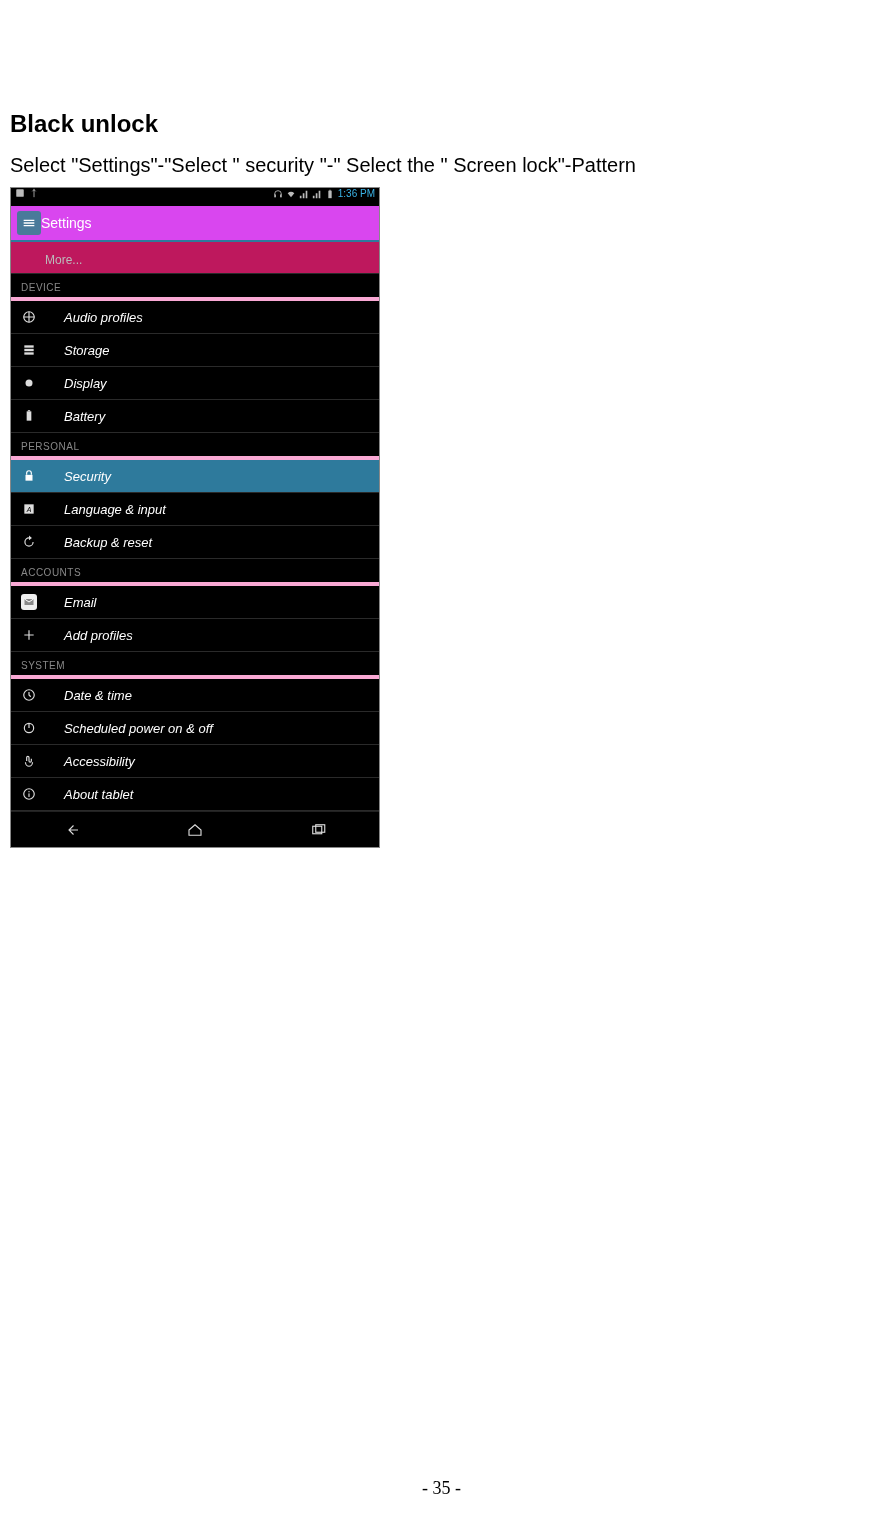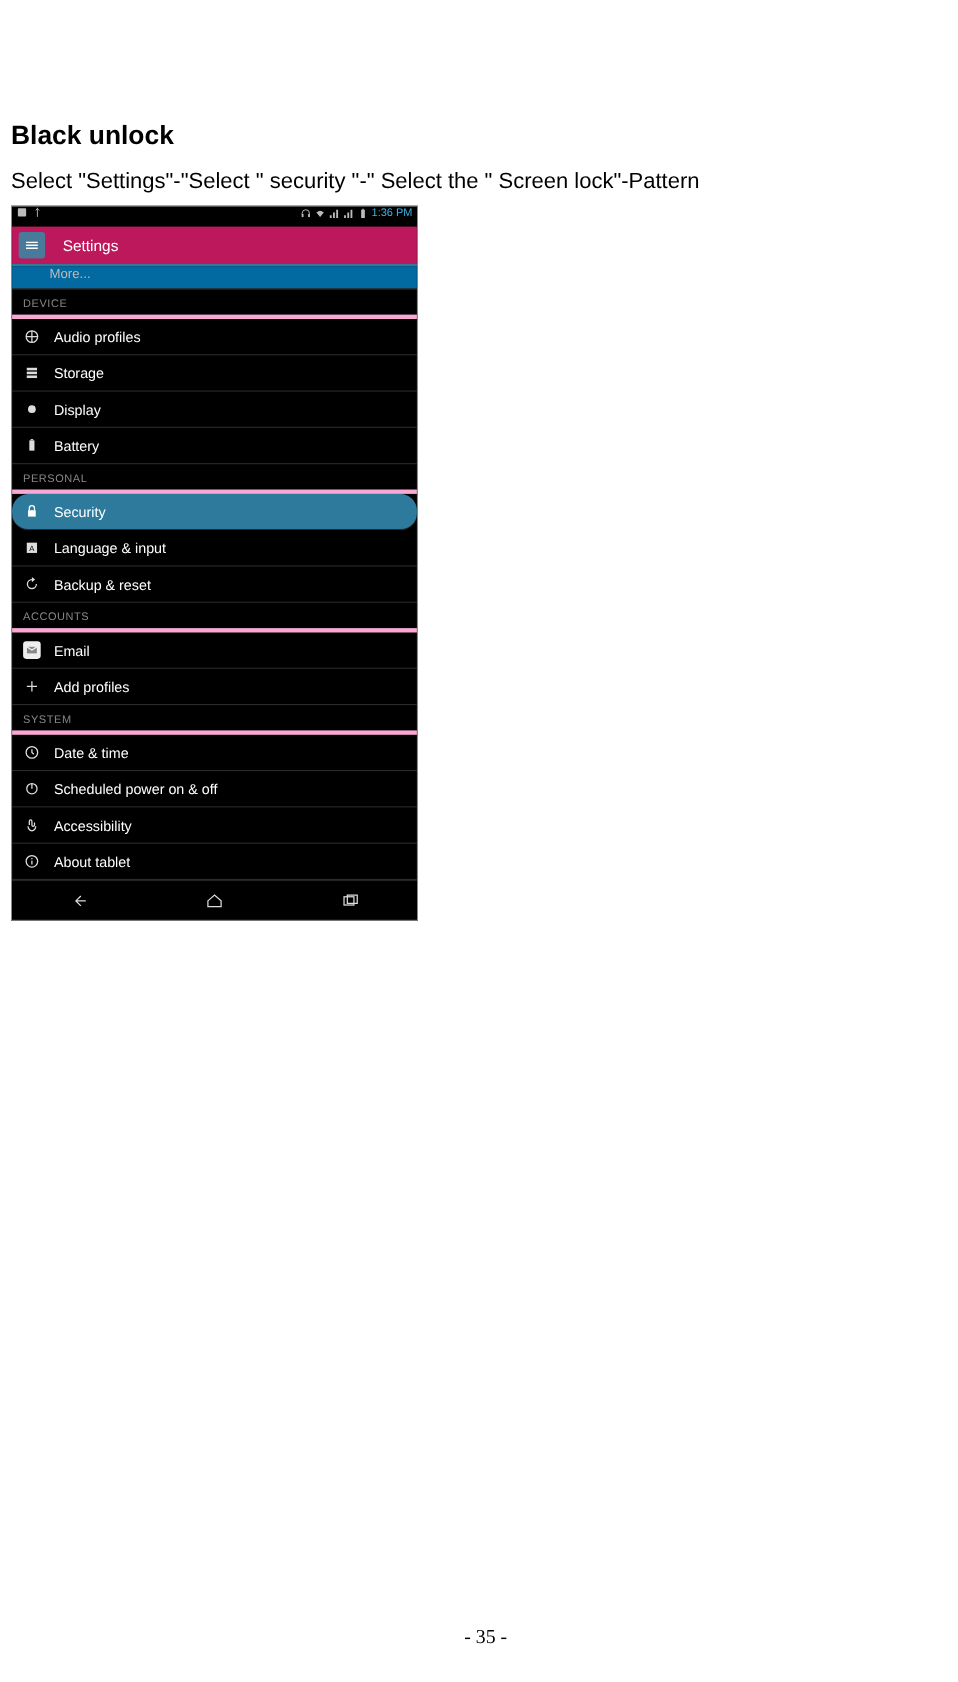--- a/index.html
+++ b/index.html
@@ -39,60 +39,60 @@
     padding: 0 4px;
     font-size: 10px;
     color: #ccc;
   }
   .statusbar .left { display:flex; gap:4px; align-items:center; }
   .statusbar .right { display:flex; gap:3px; align-items:center; }
   .statusbar .time { color:#3ab3e6; font-size:10px; }
   .sb-icon { width:10px; height:10px; fill:#bbb; }
   .appbar {
     height: 36px;
-    background: #be185d;
+    background: #d946ef;
     display: flex;
     align-items: center;
     padding-left: 6px;
-    gap: 16px;
+    gap: 0;
     border-bottom: 2px solid #2e7a9c;
   }
   .appbar-icon-wrap {
     width: 24px; height: 24px;
     background: #4a7a9a;
     border-radius: 3px;
     display:flex; align-items:center; justify-content:center;
   }
   .appbar-title { color:#fff; font-size:14px; }
   .more-row {
-    background:#0369a1;
+    background:#be185d;
     color:#bbb;
     font-size:12px;
-    padding: 0 0 6px 34px;
+    padding: 11px 0 6px 34px;
     border-bottom:1px solid #2a2a2a;
   }
   .section-header {
     color:#888;
     font-size:10px;
     letter-spacing: 0.5px;
     padding: 8px 10px 4px 10px;
     border-bottom: 4px solid #f9a8d4;
   }
   .row {
     display:flex;
     align-items:center;
-    gap:12px;
+    gap:27px;
     padding: 8px 10px;
     border-bottom:1px solid #2a2a2a;
     color:#fff;
     font-size:13px;
+    font-style:italic;
   }
   .row.selected {
     background:#2e7a9c;
-    border-radius:15px;
   }
   .row .ico { width:16px; height:16px; flex:0 0 16px; display:flex; align-items:center; justify-content:center;}
   .row .ico svg { width:14px; height:14px; fill:#ddd; }
   .row.selected .ico svg { fill:#fff; }
   .email-ico {
     width:16px; height:16px; background:#eee; border-radius:3px; display:flex; align-items:center; justify-content:center;
   }
   .navbar {
     height: 36px;
     background: #000;

